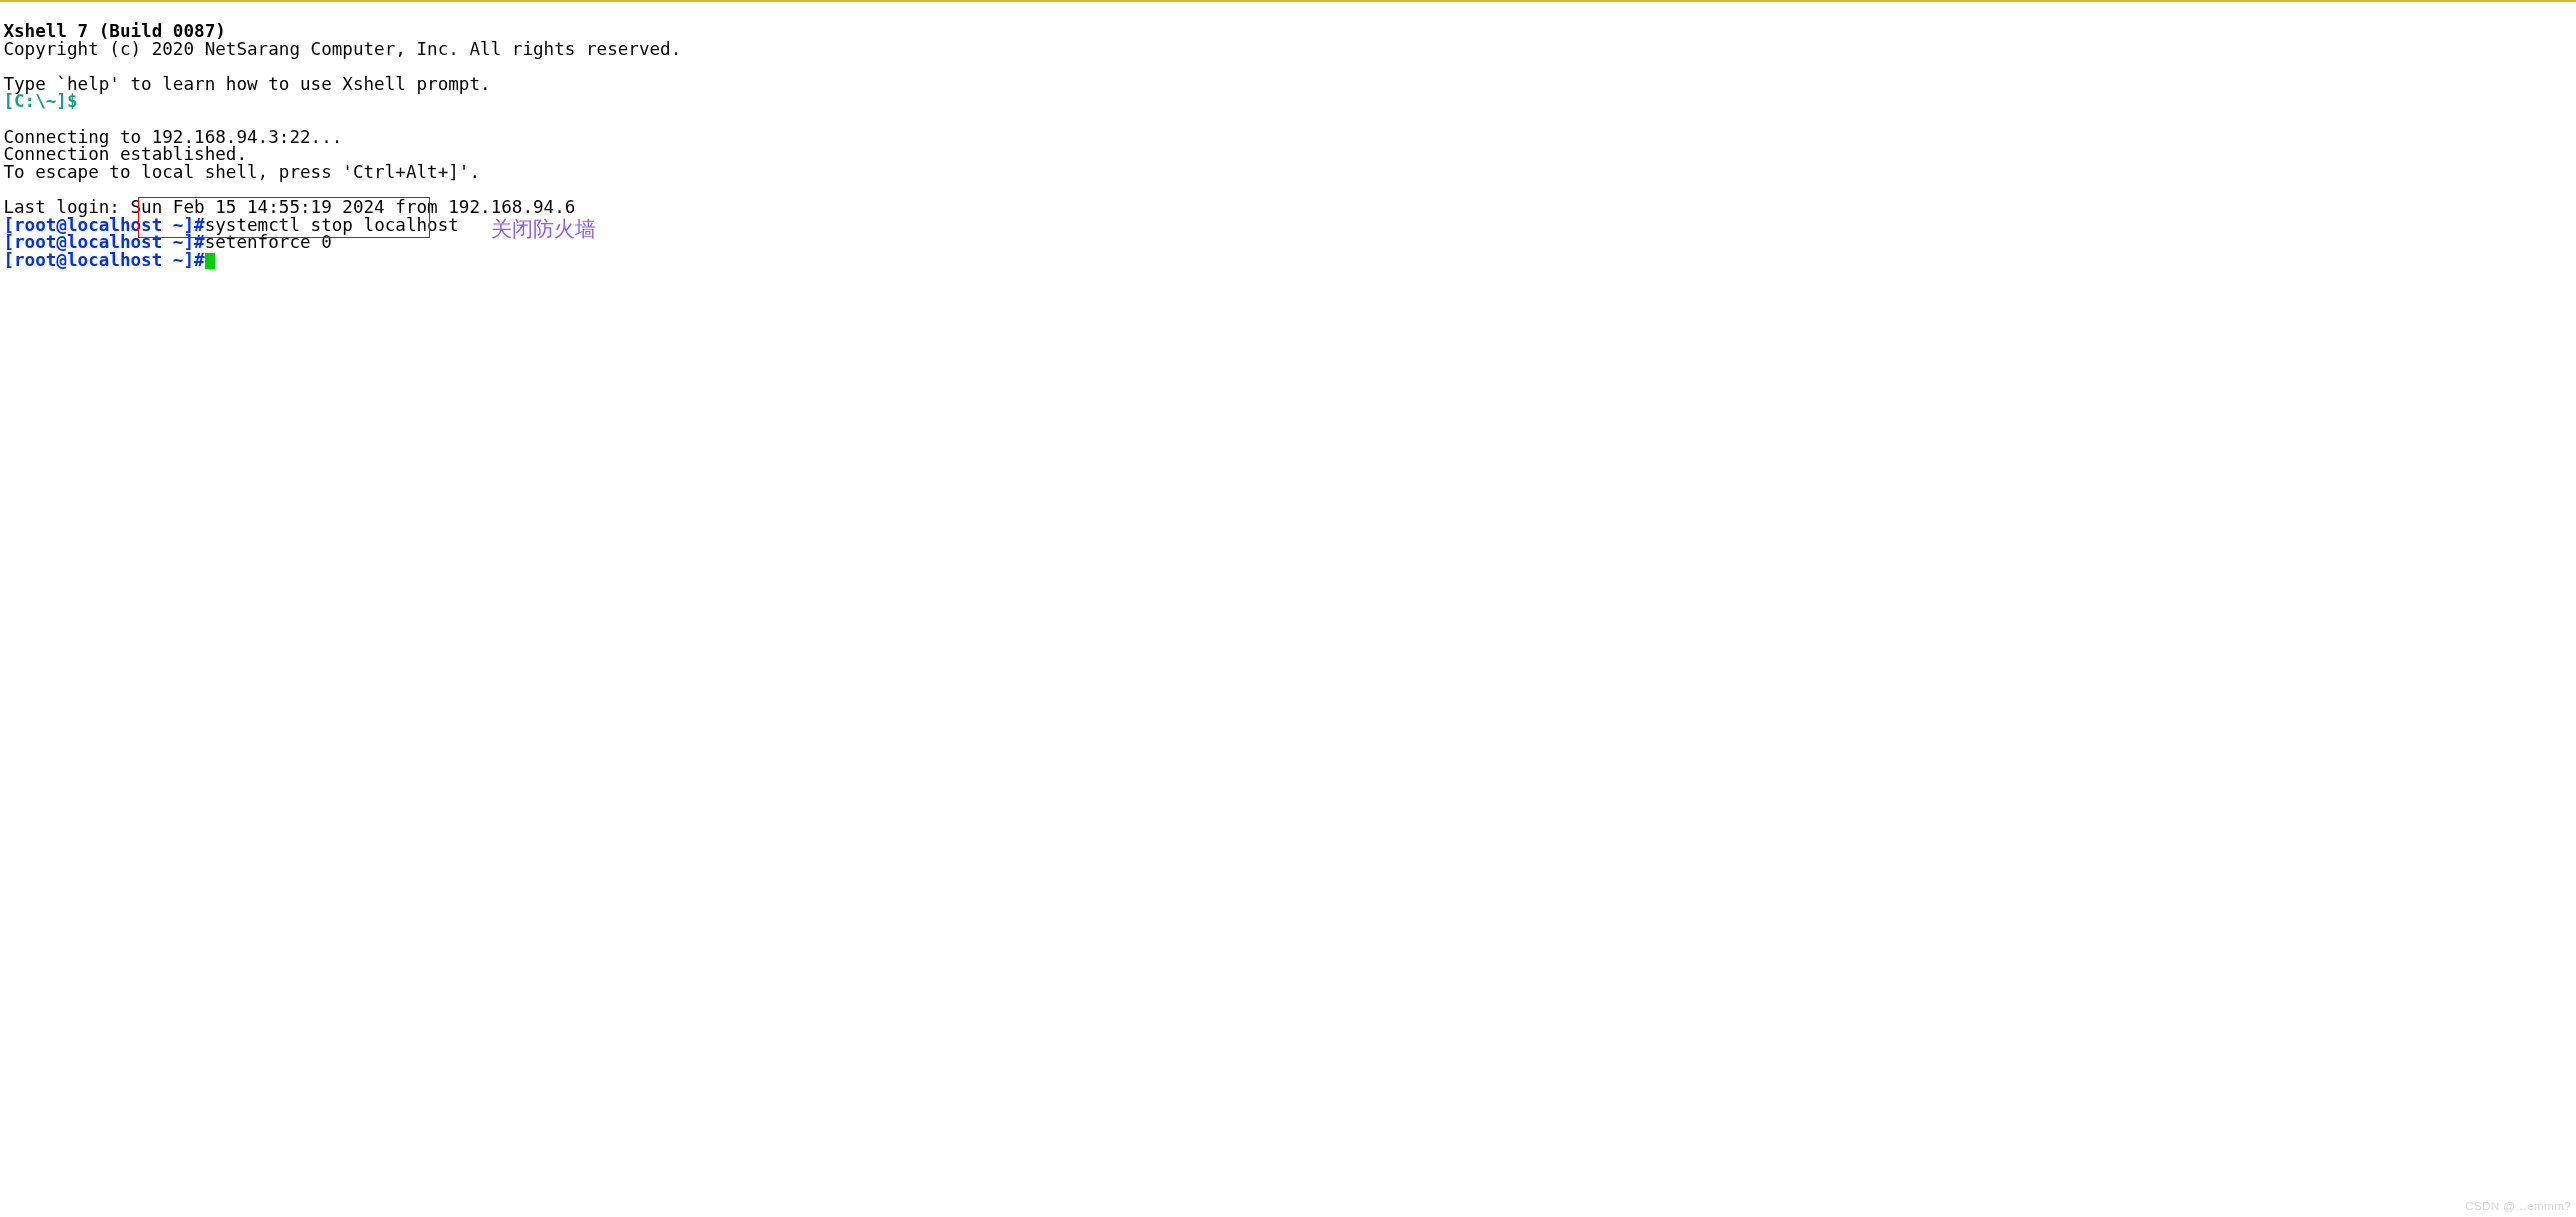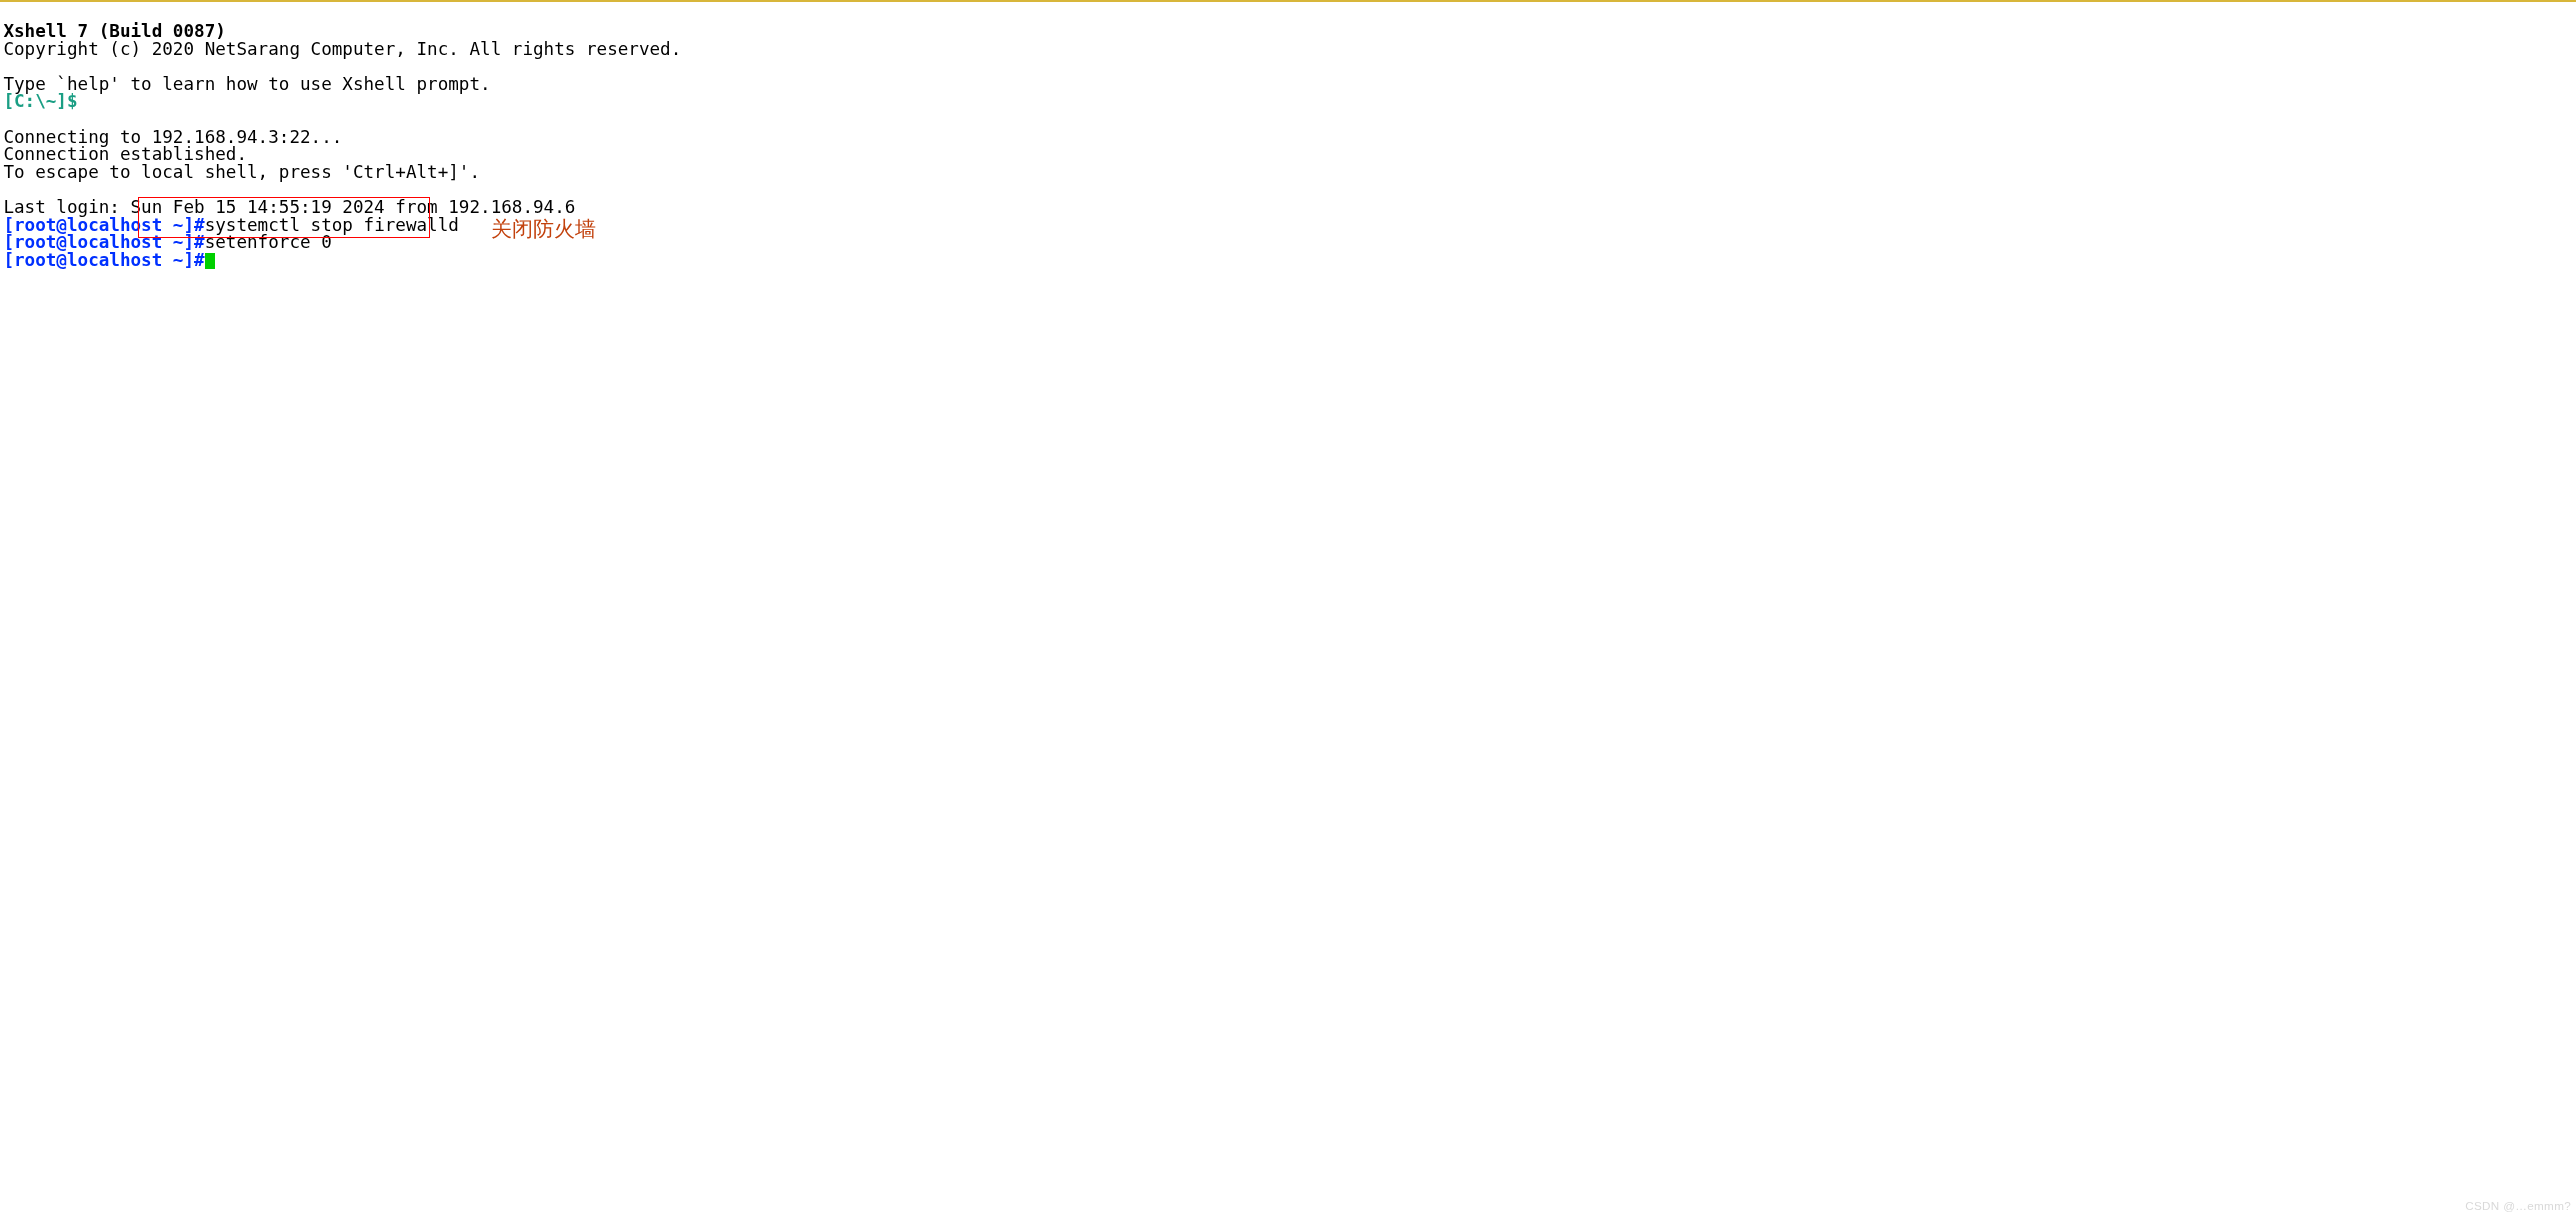--- a/index.html
+++ b/index.html
@@ -32,21 +32,21 @@
       position: relative;
       top: -0.8px;
     }
     .highlight-box {
       position: absolute;
       border: 1.7px solid #ff0000;
       pointer-events: none;
     }
     .annotation {
       position: absolute;
-      color: #c2410c;
+      color: #8b5cf6;
       font-family: "Microsoft YaHei", "SimSun", sans-serif;
       font-size: 21px;
       line-height: 21px;
       font-weight: 400;
     }
     .watermark {
       position: absolute;
       right: 5px;
       bottom: 3.4px;
       color: #d9d9d9;
@@ -64,21 +64,21 @@
 <span>Copyright (c) 2020 NetSarang Computer, Inc. All rights reserved.</span>
 
 <span>Type `help' to learn how to use Xshell prompt.</span>
 <span class="teal">[C:\~]$ </span>
 
 <span>Connecting to 192.168.94.3:22...</span>
 <span>Connection established.</span>
 <span>To escape to local shell, press 'Ctrl+Alt+]'.</span>
 
 <span>Last login: Sun Feb 15 14:55:19 2024 from 192.168.94.6</span>
-<span class="blue">[root@localhost ~]#</span><span>systemctl stop firewalld</span>
+<span class="blue">[root@localhost ~]#</span><span>systemctl stop localhost</span>
 <span class="blue">[root@localhost ~]#</span><span>setenforce 0</span>
 <span class="blue">[root@localhost ~]#</span><span class="cursor"></span>
 </div>
 
 <div class="highlight-box" style="top:195px;left:138px;width:292px;height:41px;"></div>
 <div class="annotation" style="top:216px;left:491px;">关闭防火墙</div>
 
 <div class="watermark">CSDN @…emmm?</div>
 
 

